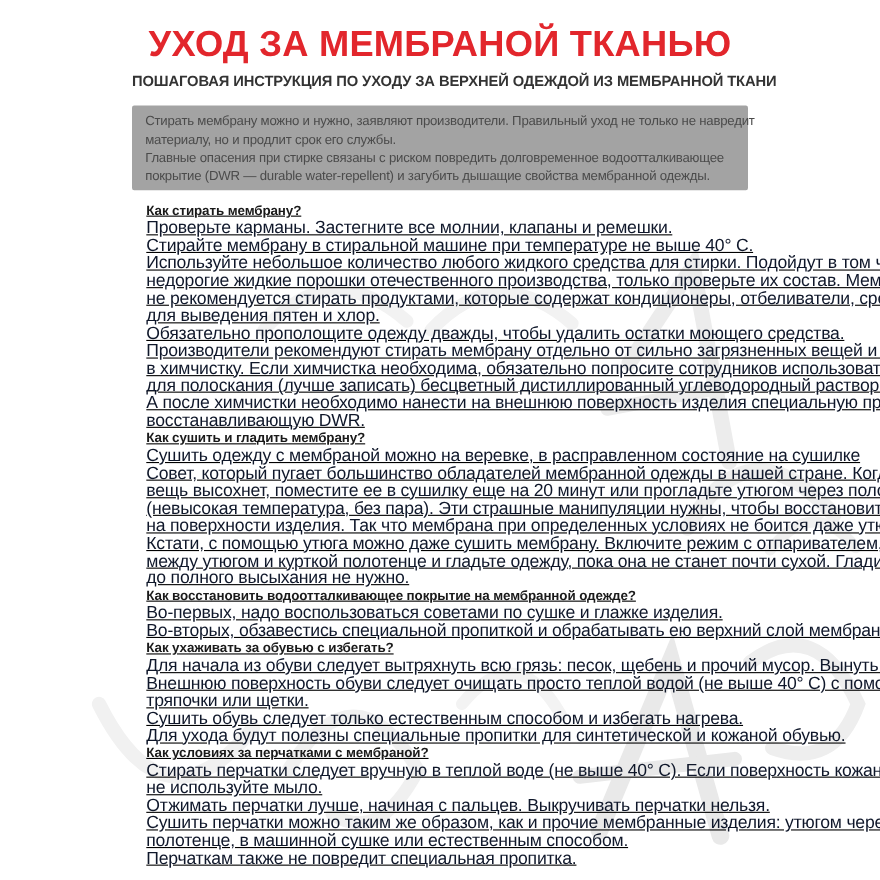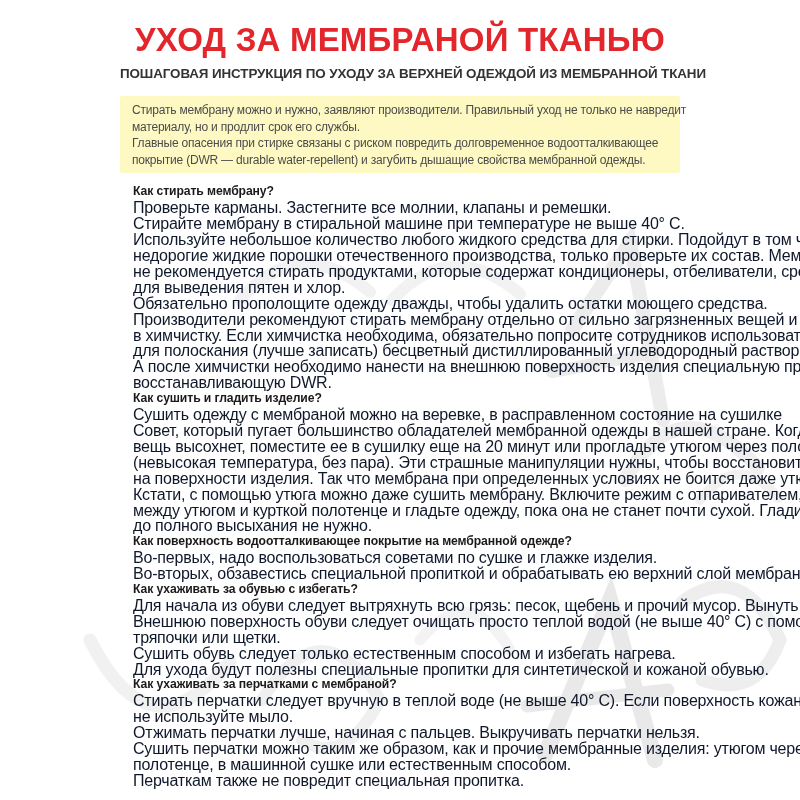--- a/index.html
+++ b/index.html
@@ -30,34 +30,35 @@
     margin-top: 7px;
     text-align: left;
     font-size: 13.4px;
     font-weight: bold;
     color: #333333;
     white-space: nowrap;
     letter-spacing: -0.1px;
   }
   .intro-box {
     margin-top: 15px;
-    background: #fef9c3;
+    background: #a3a3a3;
     border-radius: 2px;
     padding: 6px 12px 5px 12px;
   }
   .intro-text {
     font-size: 12px;
     line-height: 16.6px;
     color: #4b4b4b;
     letter-spacing: -0.2px;
     white-space: pre;
   }
   .sections {
     margin-top: 11px;
     padding-left: 13px;
+    text-decoration: underline;
   }
   .section-heading {
     font-size: 12.2px;
     font-weight: bold;
     color: #1a1a1a;
     line-height: 15.9px;
     letter-spacing: -0.1px;
     white-space: pre;
   }
   .section-body {
@@ -113,48 +114,48 @@
 для выведения пятен и хлор.
 Обязательно прополощите одежду дважды, чтобы удалить остатки моющего средства.
 Производители рекомендуют стирать мембрану отдельно от сильно загрязненных вещей и не сдавать
 в химчистку. Если химчистка необходима, обязательно попросите сотрудников использовать
 для полоскания (лучше записать) бесцветный дистиллированный углеводородный растворитель.
 А после химчистки необходимо нанести на внешнюю поверхность изделия специальную пропитку,
 восстанавливающую DWR.</div>
     </div>
 
     <div>
-      <div class="section-heading">Как сушить и гладить изделие?</div>
+      <div class="section-heading">Как сушить и гладить мембрану?</div>
       <div class="section-body">Сушить одежду с мембраной можно на веревке, в расправленном состояние на сушилке
 Совет, который пугает большинство обладателей мембранной одежды в нашей стране. Когда ваша
 вещь высохнет, поместите ее в сушилку еще на 20 минут или прогладьте утюгом через полотенце
 (невысокая температура, без пара). Эти страшные манипуляции нужны, чтобы восстановить DWR
 на поверхности изделия. Так что мембрана при определенных условиях не боится даже утюга.
 Кстати, с помощью утюга можно даже сушить мембрану. Включите режим с отпаривателем, положите
 между утюгом и курткой полотенце и гладьте одежду, пока она не станет почти сухой. Гладить изделие
 до полного высыхания не нужно.</div>
     </div>
 
     <div>
-      <div class="section-heading">Как поверхность водоотталкивающее покрытие на мембранной одежде?</div>
+      <div class="section-heading">Как восстановить водоотталкивающее покрытие на мембранной одежде?</div>
       <div class="section-body">Во-первых, надо воспользоваться советами по сушке и глажке изделия.
 Во-вторых, обзавестись специальной пропиткой и обрабатывать ею верхний слой мембранной одежды.</div>
     </div>
 
     <div>
       <div class="section-heading">Как ухаживать за обувью с избегать?</div>
       <div class="section-body">Для начала из обуви следует вытряхнуть всю грязь: песок, щебень и прочий мусор. Вынуть стельку.
 Внешнюю поверхность обуви следует очищать просто теплой водой (не выше 40° С) с помощью
 тряпочки или щетки.
 Сушить обувь следует только естественным способом и избегать нагрева.
 Для ухода будут полезны специальные пропитки для синтетической и кожаной обувью.</div>
     </div>
 
     <div>
-      <div class="section-heading">Как ухаживать за перчатками с мембраной?</div>
+      <div class="section-heading">Как условиях за перчатками с мембраной?</div>
       <div class="section-body">Стирать перчатки следует вручную в теплой воде (не выше 40° С). Если поверхность кожаная,
 не используйте мыло.
 Отжимать перчатки лучше, начиная с пальцев. Выкручивать перчатки нельзя.
 Сушить перчатки можно таким же образом, как и прочие мембранные изделия: утюгом через
 полотенце, в машинной сушке или естественным способом.
 Перчаткам также не повредит специальная пропитка.</div>
     </div>
 
   </div>
 </div>

